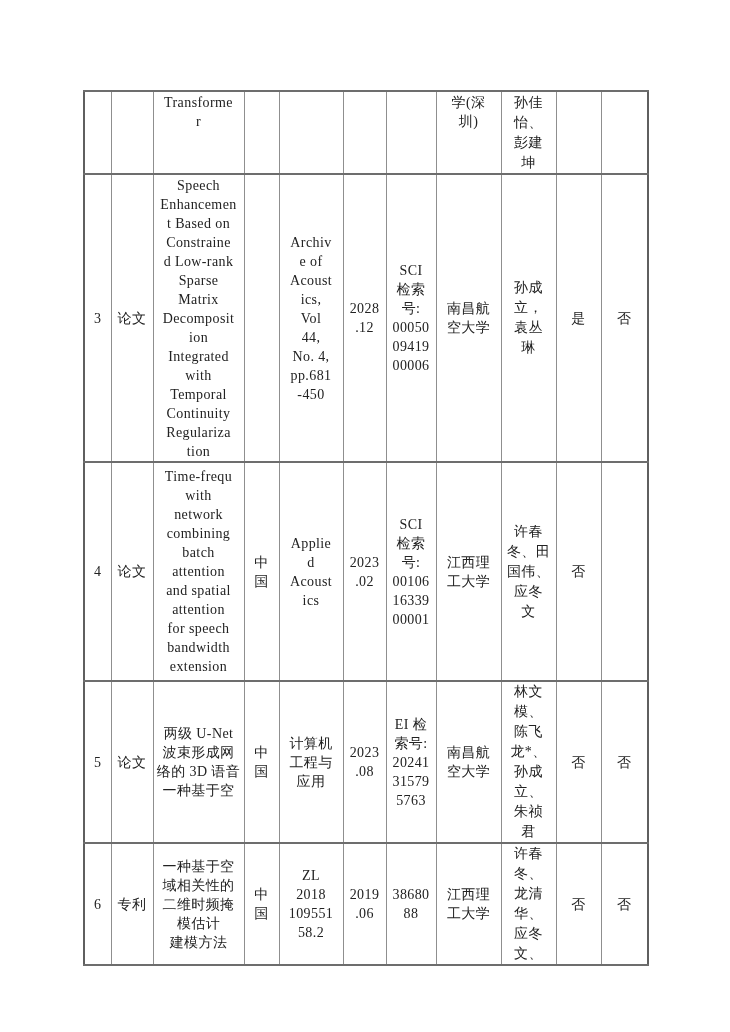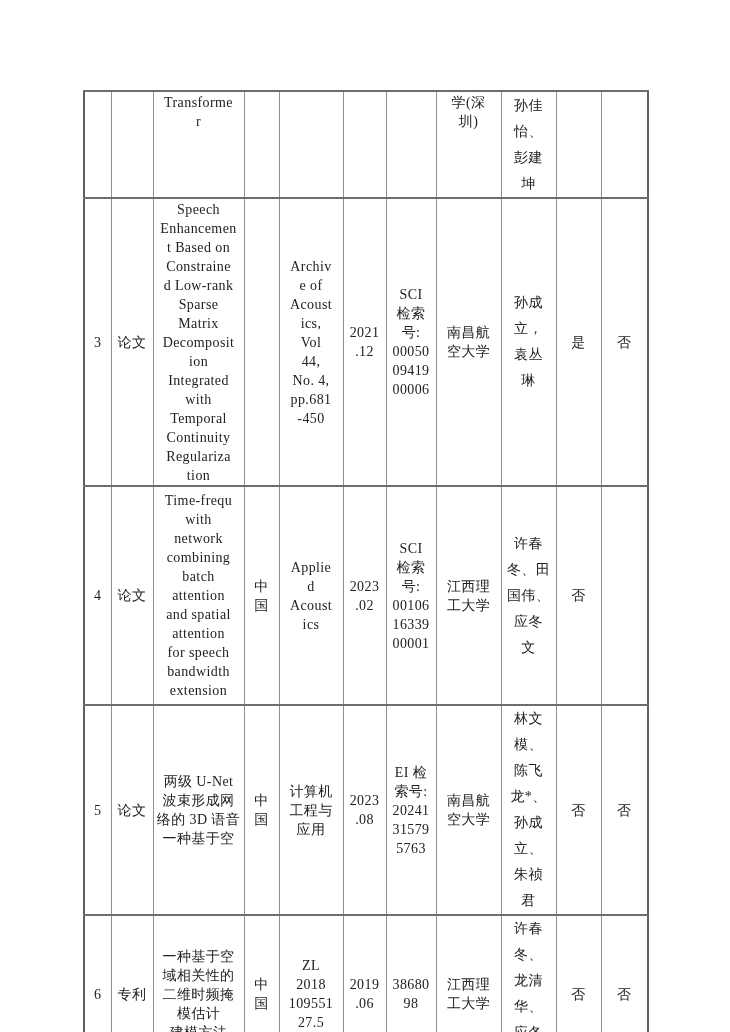--- a/index.html
+++ b/index.html
@@ -35,21 +35,21 @@
     white-space: pre-line;
     font-size: 14px;
     line-height: 19px;
     letter-spacing: 0.4px;
     padding: 0 1px;
     overflow: hidden;
     word-break: break-all;
   }
   
   table.pub-table td:nth-child(9) {
-    line-height: 26px;
+    line-height: 20px;
   }
   tr.row-h0 { height: 75px; }
   tr.row-h1 { height: 288px; }
   tr.row-h2 { height: 219px; }
   tr.row-h3 { height: 145px; }
   tr.row-h4 { height: 116px; }
   
   tr.partial td {
     vertical-align: top;
     padding-top: 1px;
@@ -113,21 +113,21 @@
         <td></td>
         <td>Archiv
 e of
 Acoust
 ics,
 Vol
 44,
 No. 4,
 pp.681
 -450</td>
-        <td>2021
+        <td>2028
 .12</td>
         <td>SCI
 检索
 号:
 00050
 09419
 00006</td>
         <td>南昌航
 空大学</td>
         <td>孙成
@@ -213,25 +213,25 @@
         <td>一种基于空
 域相关性的
 二维时频掩
 模估计
 建模方法</td>
         <td>中
 国</td>
         <td>ZL
 2018
 109551
-27.5</td>
+58.2</td>
         <td>2019
 .06</td>
         <td>38680
-98</td>
+88</td>
         <td>江西理
 工大学</td>
         <td>许春
 冬、
 龙清
 华、
 应冬
 文、</td>
         <td>否</td>
         <td>否</td>

